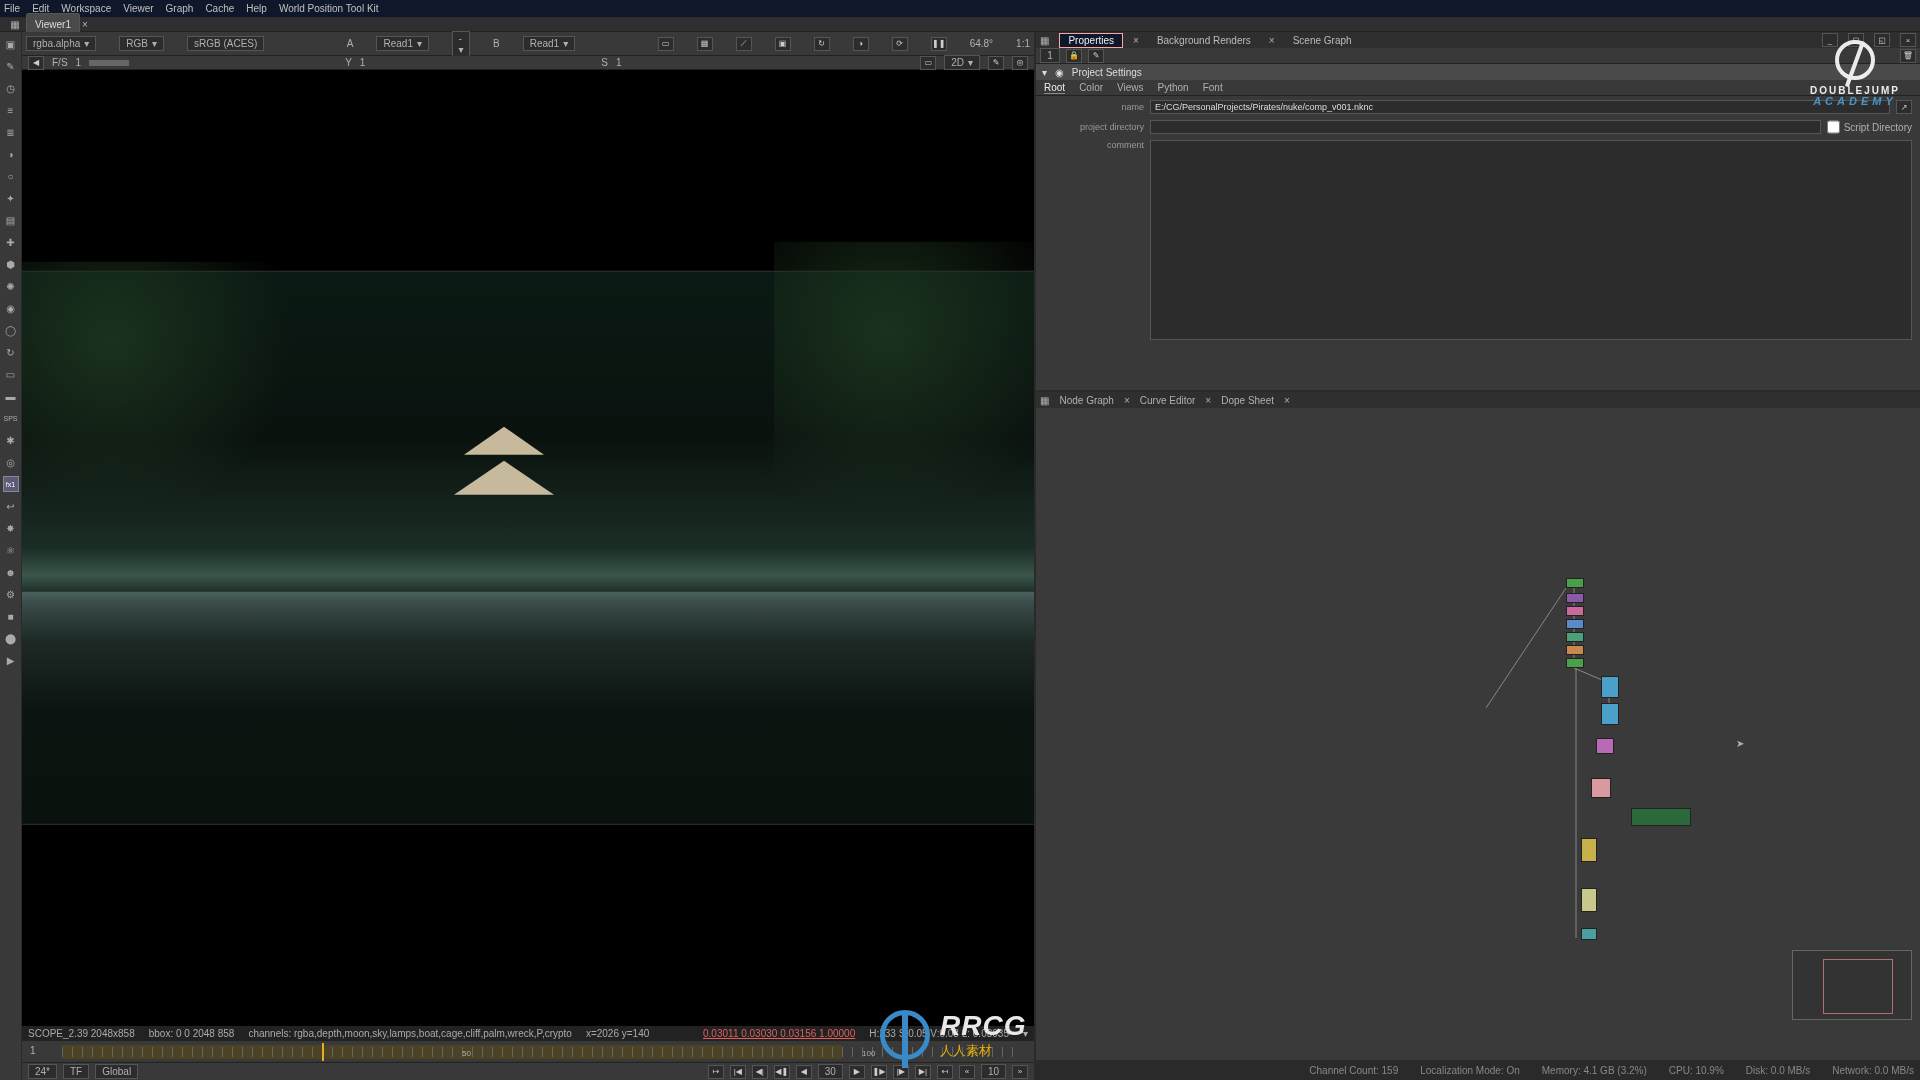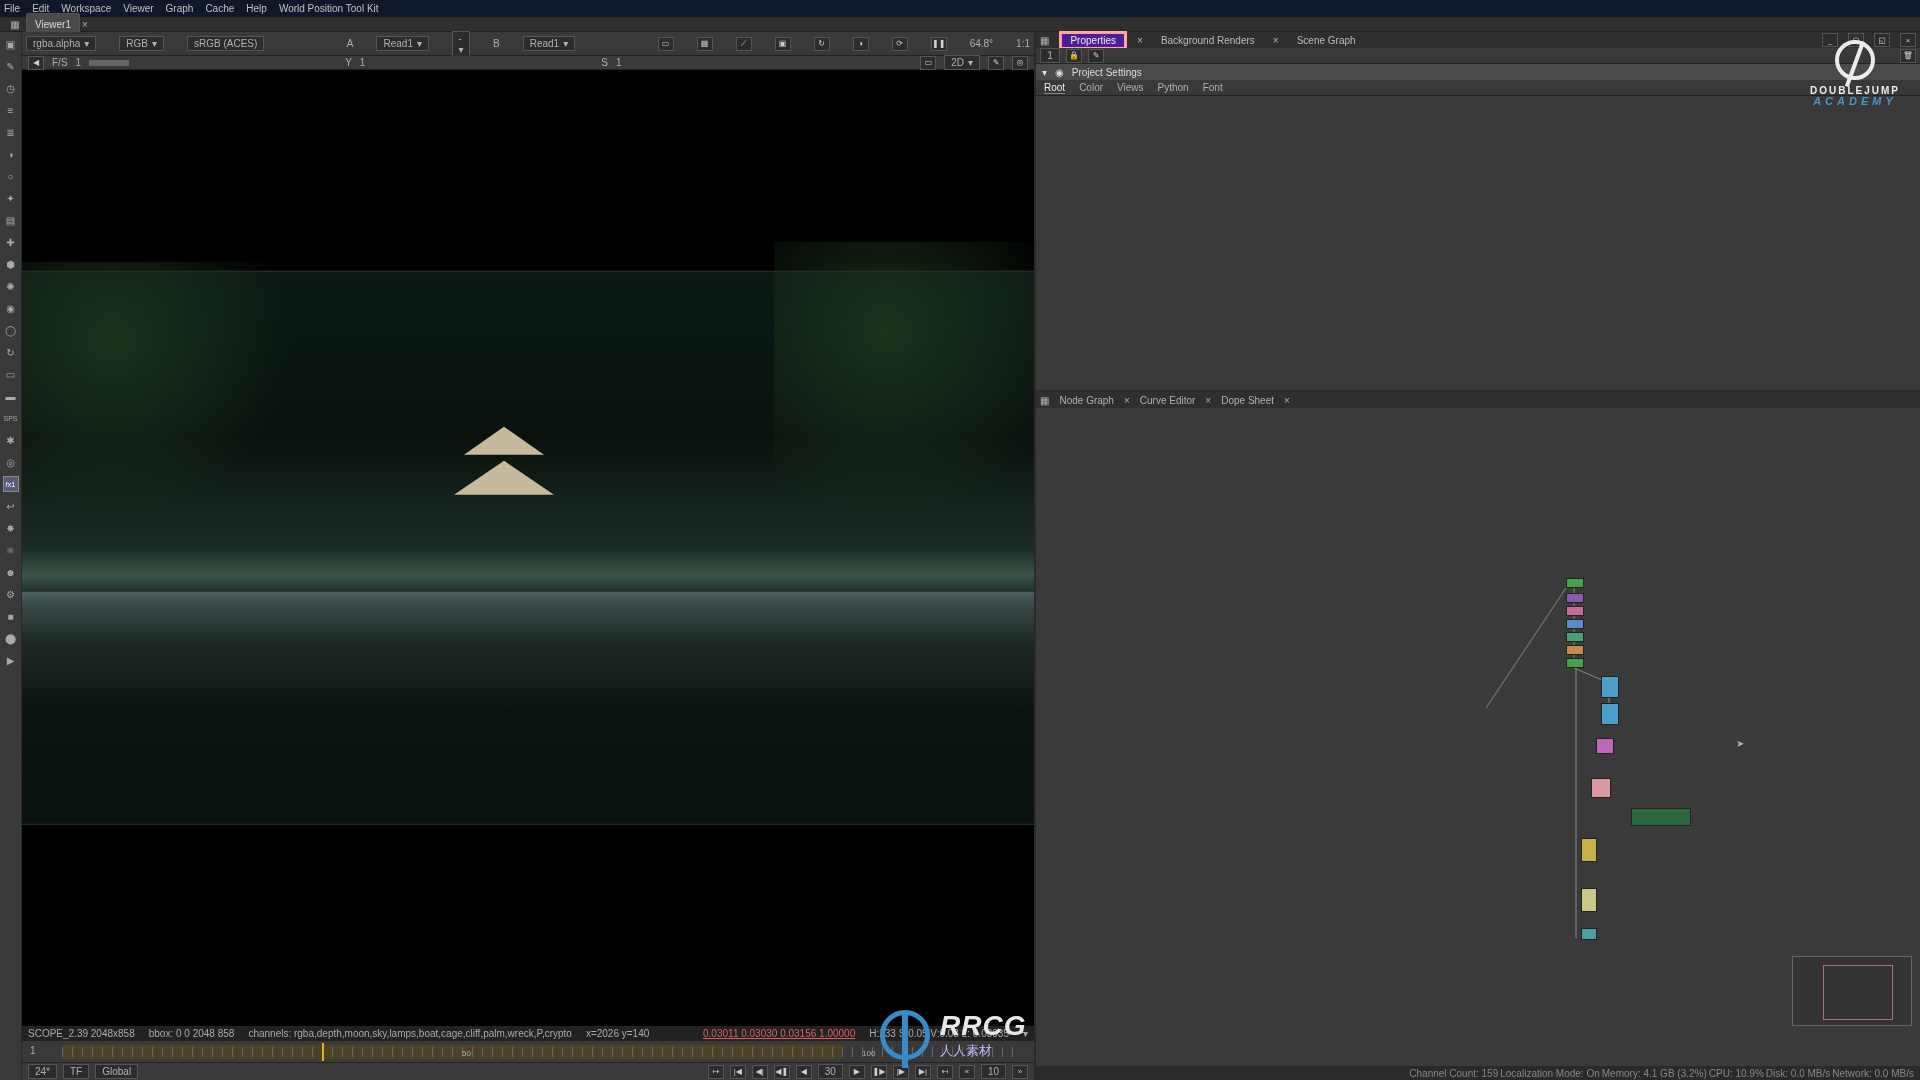--- a/index.html
+++ b/index.html
@@ -28,46 +28,46 @@
 .timeline { height:22px; background:#393939; position:relative; border-top:1px solid #222;}
 .timeline .ticks { position:absolute; left:40px; right:20px; top:6px; height:10px; background:repeating-linear-gradient(90deg,#666 0 1px, transparent 1px 10px);}
 .timeline .range { position:absolute; left:40px; width:780px; top:4px; height:14px; background:#5a4a1a; opacity:0.6;}
 .timeline .play { position:absolute; left:300px; top:2px; width:2px; height:18px; background:#e0b020;}
 .play-controls { height:18px; background:#393939; display:flex; align-items:center; padding:0 6px; gap:6px; border-top:1px solid #222;}
 .btn { width:16px; height:14px; background:#2c2c2c; border:1px solid #555; display:inline-flex; align-items:center; justify-content:center; color:#ccc; font-size:8px;}
 .right-pane { flex:1; display:flex; flex-direction:column;}
 .props-area { height:360px; display:flex; flex-direction:column; border-bottom:2px solid #2a2a2a;}
 .props-tabs { height:16px; background:#2f2f2f; display:flex; align-items:center; padding:0 4px; gap:10px;}
 .props-tabs .ptab { padding:1px 8px; color:#bbb;}
-.props-tabs .ptab.active { background:#4c1d95; color:#eee; border:3px solid #fca5a5;}
+.props-tabs .ptab.active { background:#0f172a; color:#eee; border:1px solid #fca5a5;}
 .props-tool { height:16px; background:#393939; display:flex; align-items:center; padding:0 4px; gap:6px; border-bottom:1px solid #222;}
 .props-header { height:16px; background:#4a4a4a; display:flex; align-items:center; padding:0 6px; gap:8px; color:#ddd;}
 .props-innertabs { height:16px; background:#393939; display:flex; align-items:center; padding:0 8px; gap:14px; border-bottom:1px solid #222;}
 .props-innertabs span.active { border-bottom:1px solid #888; color:#eee;}
 .form { padding:4px 8px; display:flex; flex-direction:column; gap:6px;}
 .frow { display:flex; align-items:center; gap:6px;}
 .frow label { width:100px; text-align:right; color:#999; font-size:9px;}
 .frow input { flex:1; background:#2c2c2c; border:1px solid #555; color:#ddd; padding:1px 4px; font-size:9px; height:14px;}
 .check { display:flex; align-items:center; gap:4px; font-size:9px;}
 .nodegraph-area { flex:1; display:flex; flex-direction:column; position:relative;}
 .ng-tabs { height:16px; background:#2f2f2f; display:flex; align-items:center; padding:0 4px; gap:10px;}
 .ng-canvas { flex:1; background:#3a3a3a; position:relative; overflow:hidden;}
 .node { position:absolute; border:1px solid #222; font-size:7px; text-align:center; color:#111;}
 .minimap { position:absolute; right:8px; bottom:40px; width:120px; height:70px; background:#333; border:1px solid #666;}
 .minimap .mmview { position:absolute; left:30px; top:8px; width:70px; height:55px; border:1px solid #b07070;}
 .logo { position:absolute; right:20px; top:40px; font-size:16px; letter-spacing:2px; font-weight:bold; color:#fff; opacity:0.9; text-align:center; line-height:1;}
 .logo .ring { width:40px; height:40px; border:4px solid #fff; border-radius:50%; margin:0 auto 6px; position:relative;}
 .logo .ring::after{content:""; position:absolute; left:50%; top:-4px; width:4px; height:48px; background:#fff; transform:translateX(-50%) rotate(20deg);}
 .logo .sub { font-size:11px; font-style:italic; color:#4aa0d8; letter-spacing:4px;}
-.statusbar { height:14px; background:#2a2a2a; color:#888; display:flex; align-items:center; justify-content:flex-end; padding:0 6px; gap:2px; font-size:9px;}
+.statusbar { height:20px; background:#2a2a2a; color:#888; display:flex; align-items:center; justify-content:flex-end; padding:0 6px; gap:22px; font-size:9px;}
 .centerlogo { position:absolute; left:880px; top:1010px; display:flex; align-items:center; gap:10px;}
 .centerlogo .circ { width:50px; height:50px; border:5px solid #3a8ac8; border-radius:50%; position:relative;}
 .centerlogo .circ::before{content:""; position:absolute; left:50%; top:-3px; width:6px; height:56px; background:#3a8ac8; transform:translateX(-50%);}
 .centerlogo .txt { font-size:28px; font-weight:bold; color:#e8e8e8; font-style:italic; letter-spacing:1px;}
-.centerlogo .cn { font-size:13px; color:#c4b5fd;}
+.centerlogo .cn { font-size:13px; color:#eab308;}
 svg { display:block;}
 </style>
 </head>
 <body>
 
 <div class="menubar">
   <span>File</span>
   <span>Edit</span>
   <span>Workspace</span>
   <span>Viewer</span>
@@ -233,20 +233,39 @@
         <span>◉</span>
         <span>Project Settings</span>
       </div>
       <div class="props-innertabs">
         <span class="active">Root</span>
         <span>Color</span>
         <span>Views</span>
         <span>Python</span>
         <span>Font</span>
       </div>
+      <div class="form">
+        <div class="frow">
+          <label>name</label>
+          <input value="E:/CG/PersonalProjects/Pirates/nuke/comp_v001.nknc" style="">
+          <span class="btn">↗</span>
+        </div>
+        <div class="frow">
+          <label>project directory</label>
+          <input value="" style="">
+          <span class="check">
+              <input type="checkbox" style="">
+              <span>Script Directory</span>
+            </span>
+        </div>
+        <div class="frow" style="align-items:flex-start;">
+          <label>comment</label>
+          <textarea style="flex: 1 1 0%; height: 200px; background: rgb(44, 44, 44); border: 1px solid rgb(85, 85, 85); color: rgb(221, 221, 221); resize: none;"></textarea>
+        </div>
+      </div>
     </div>
 
     <div class="nodegraph-area">
       <div class="ng-tabs">
         <span>▦</span>
         <span class="ptab active">Node Graph</span>
           <span>×</span>
         <span class="ptab">Curve Editor</span>
           <span>×</span>
         <span class="ptab">Dope Sheet</span>

